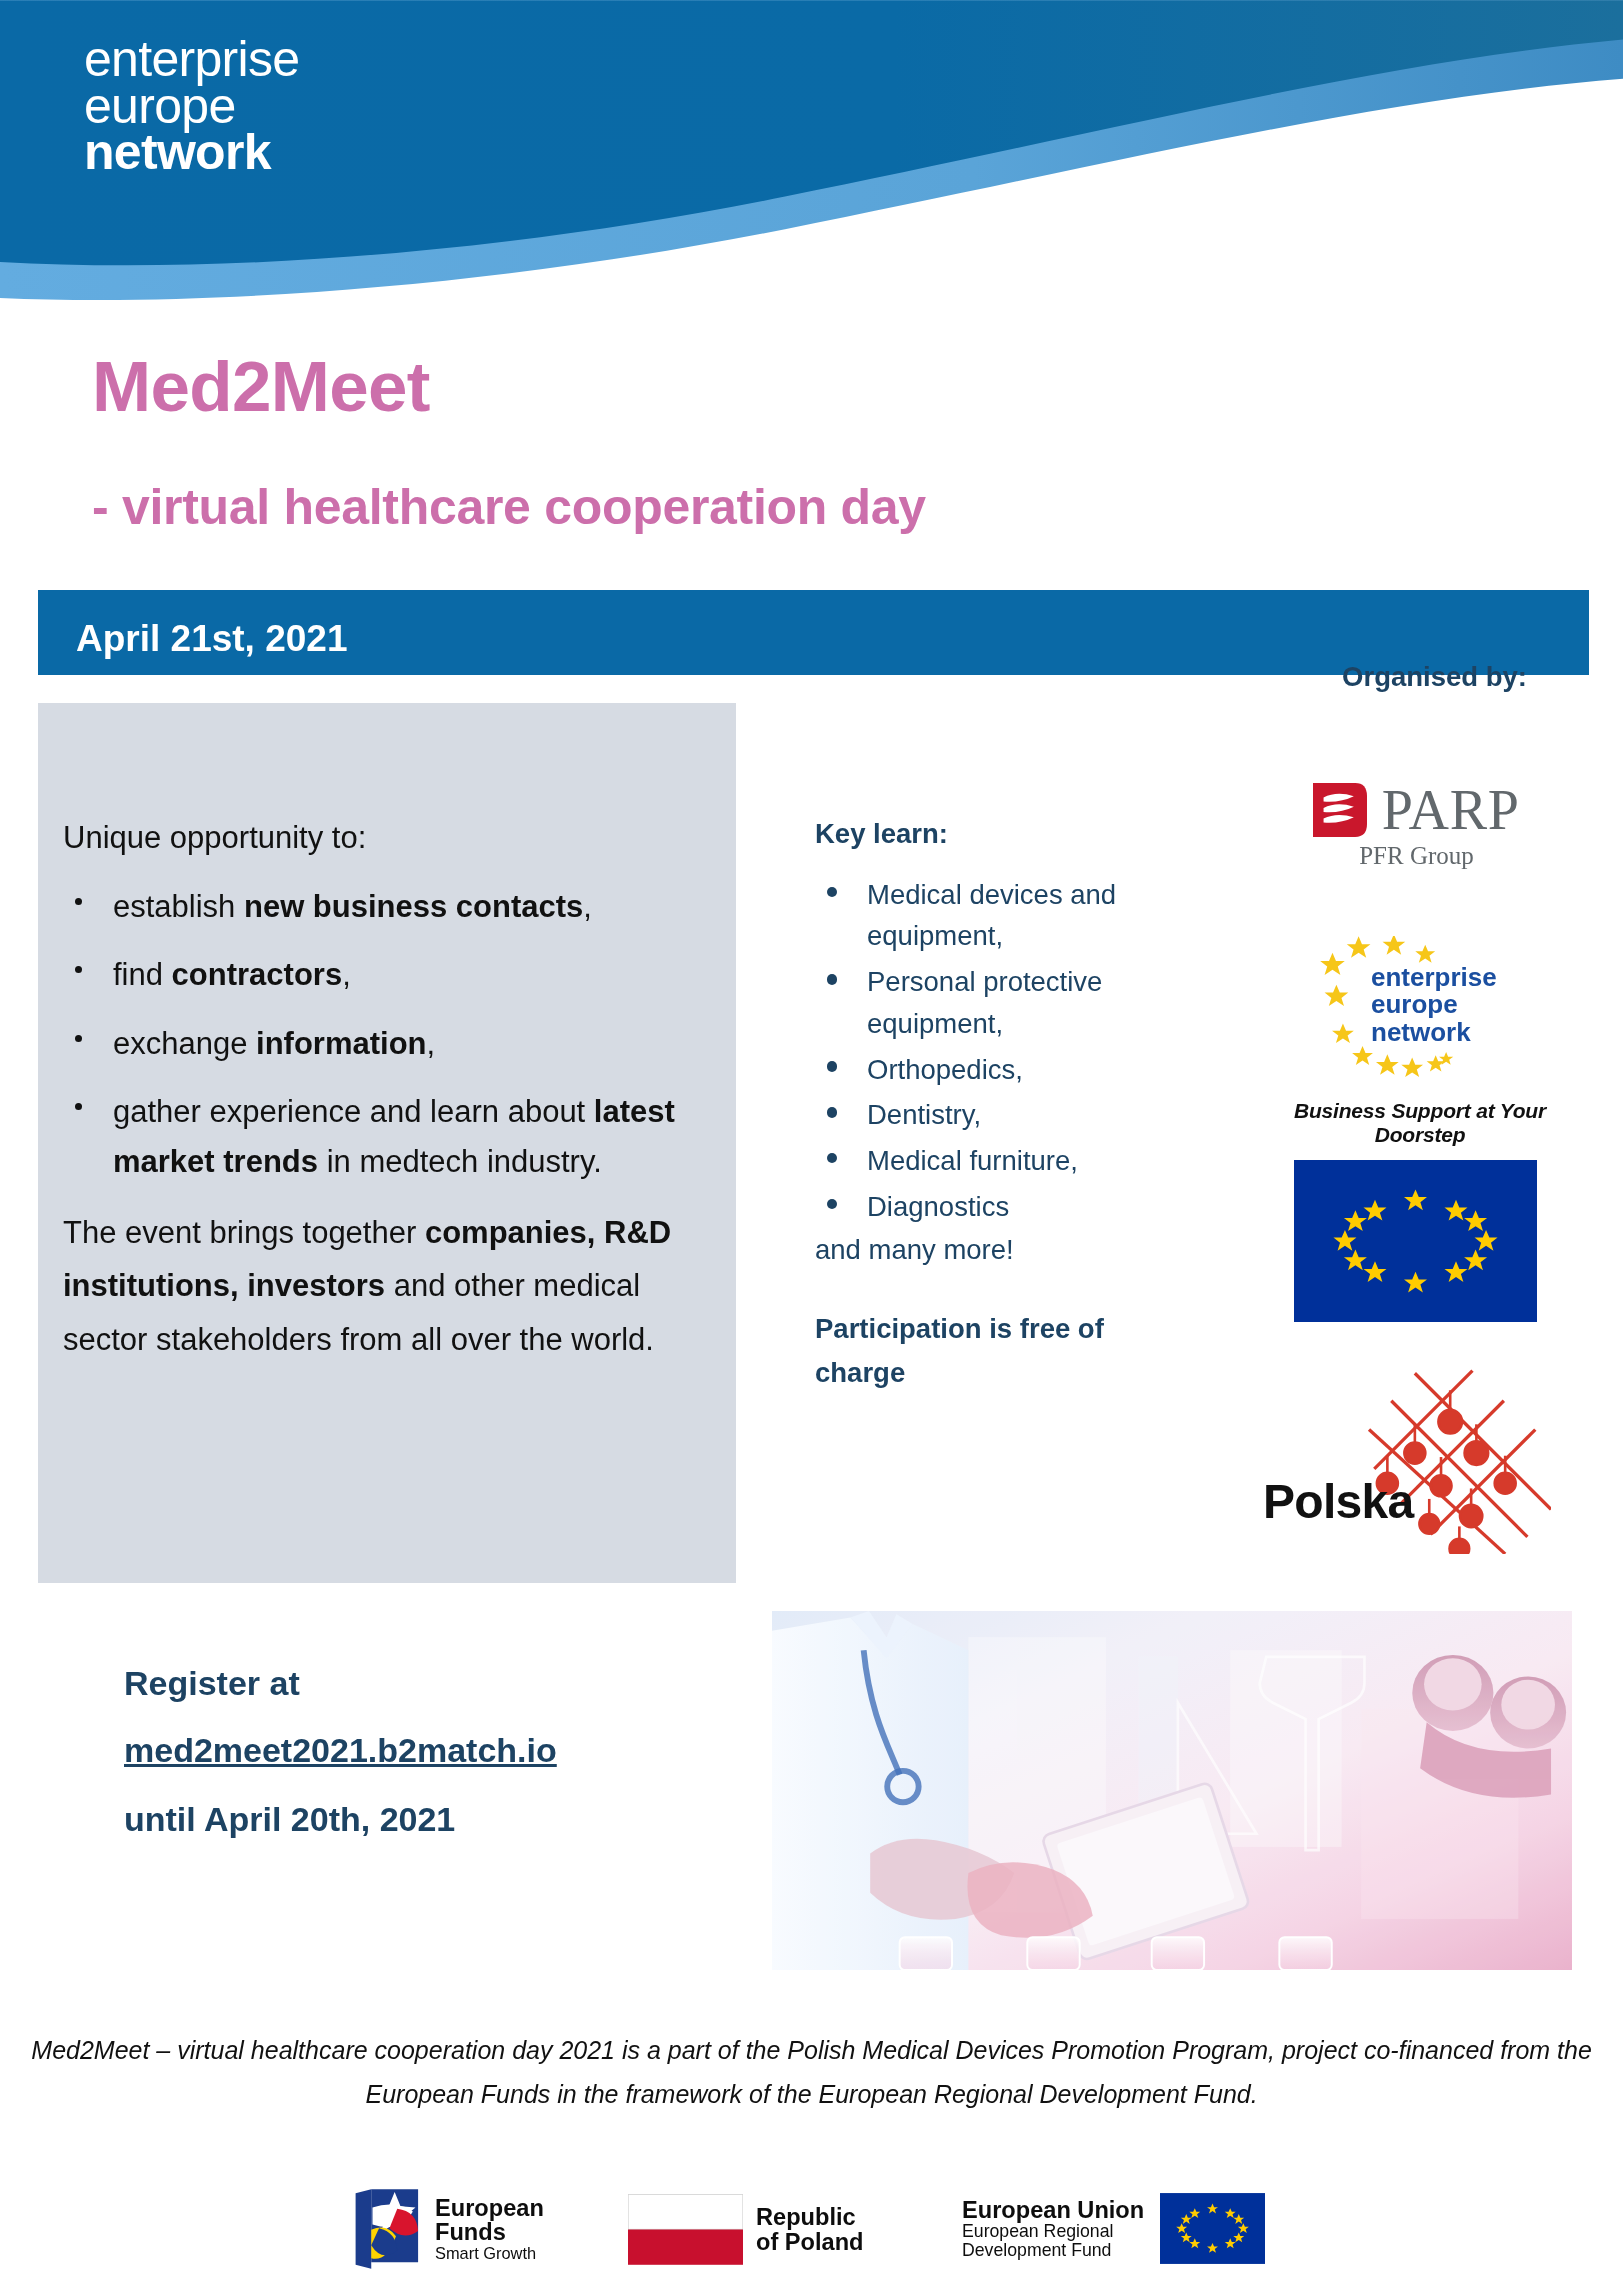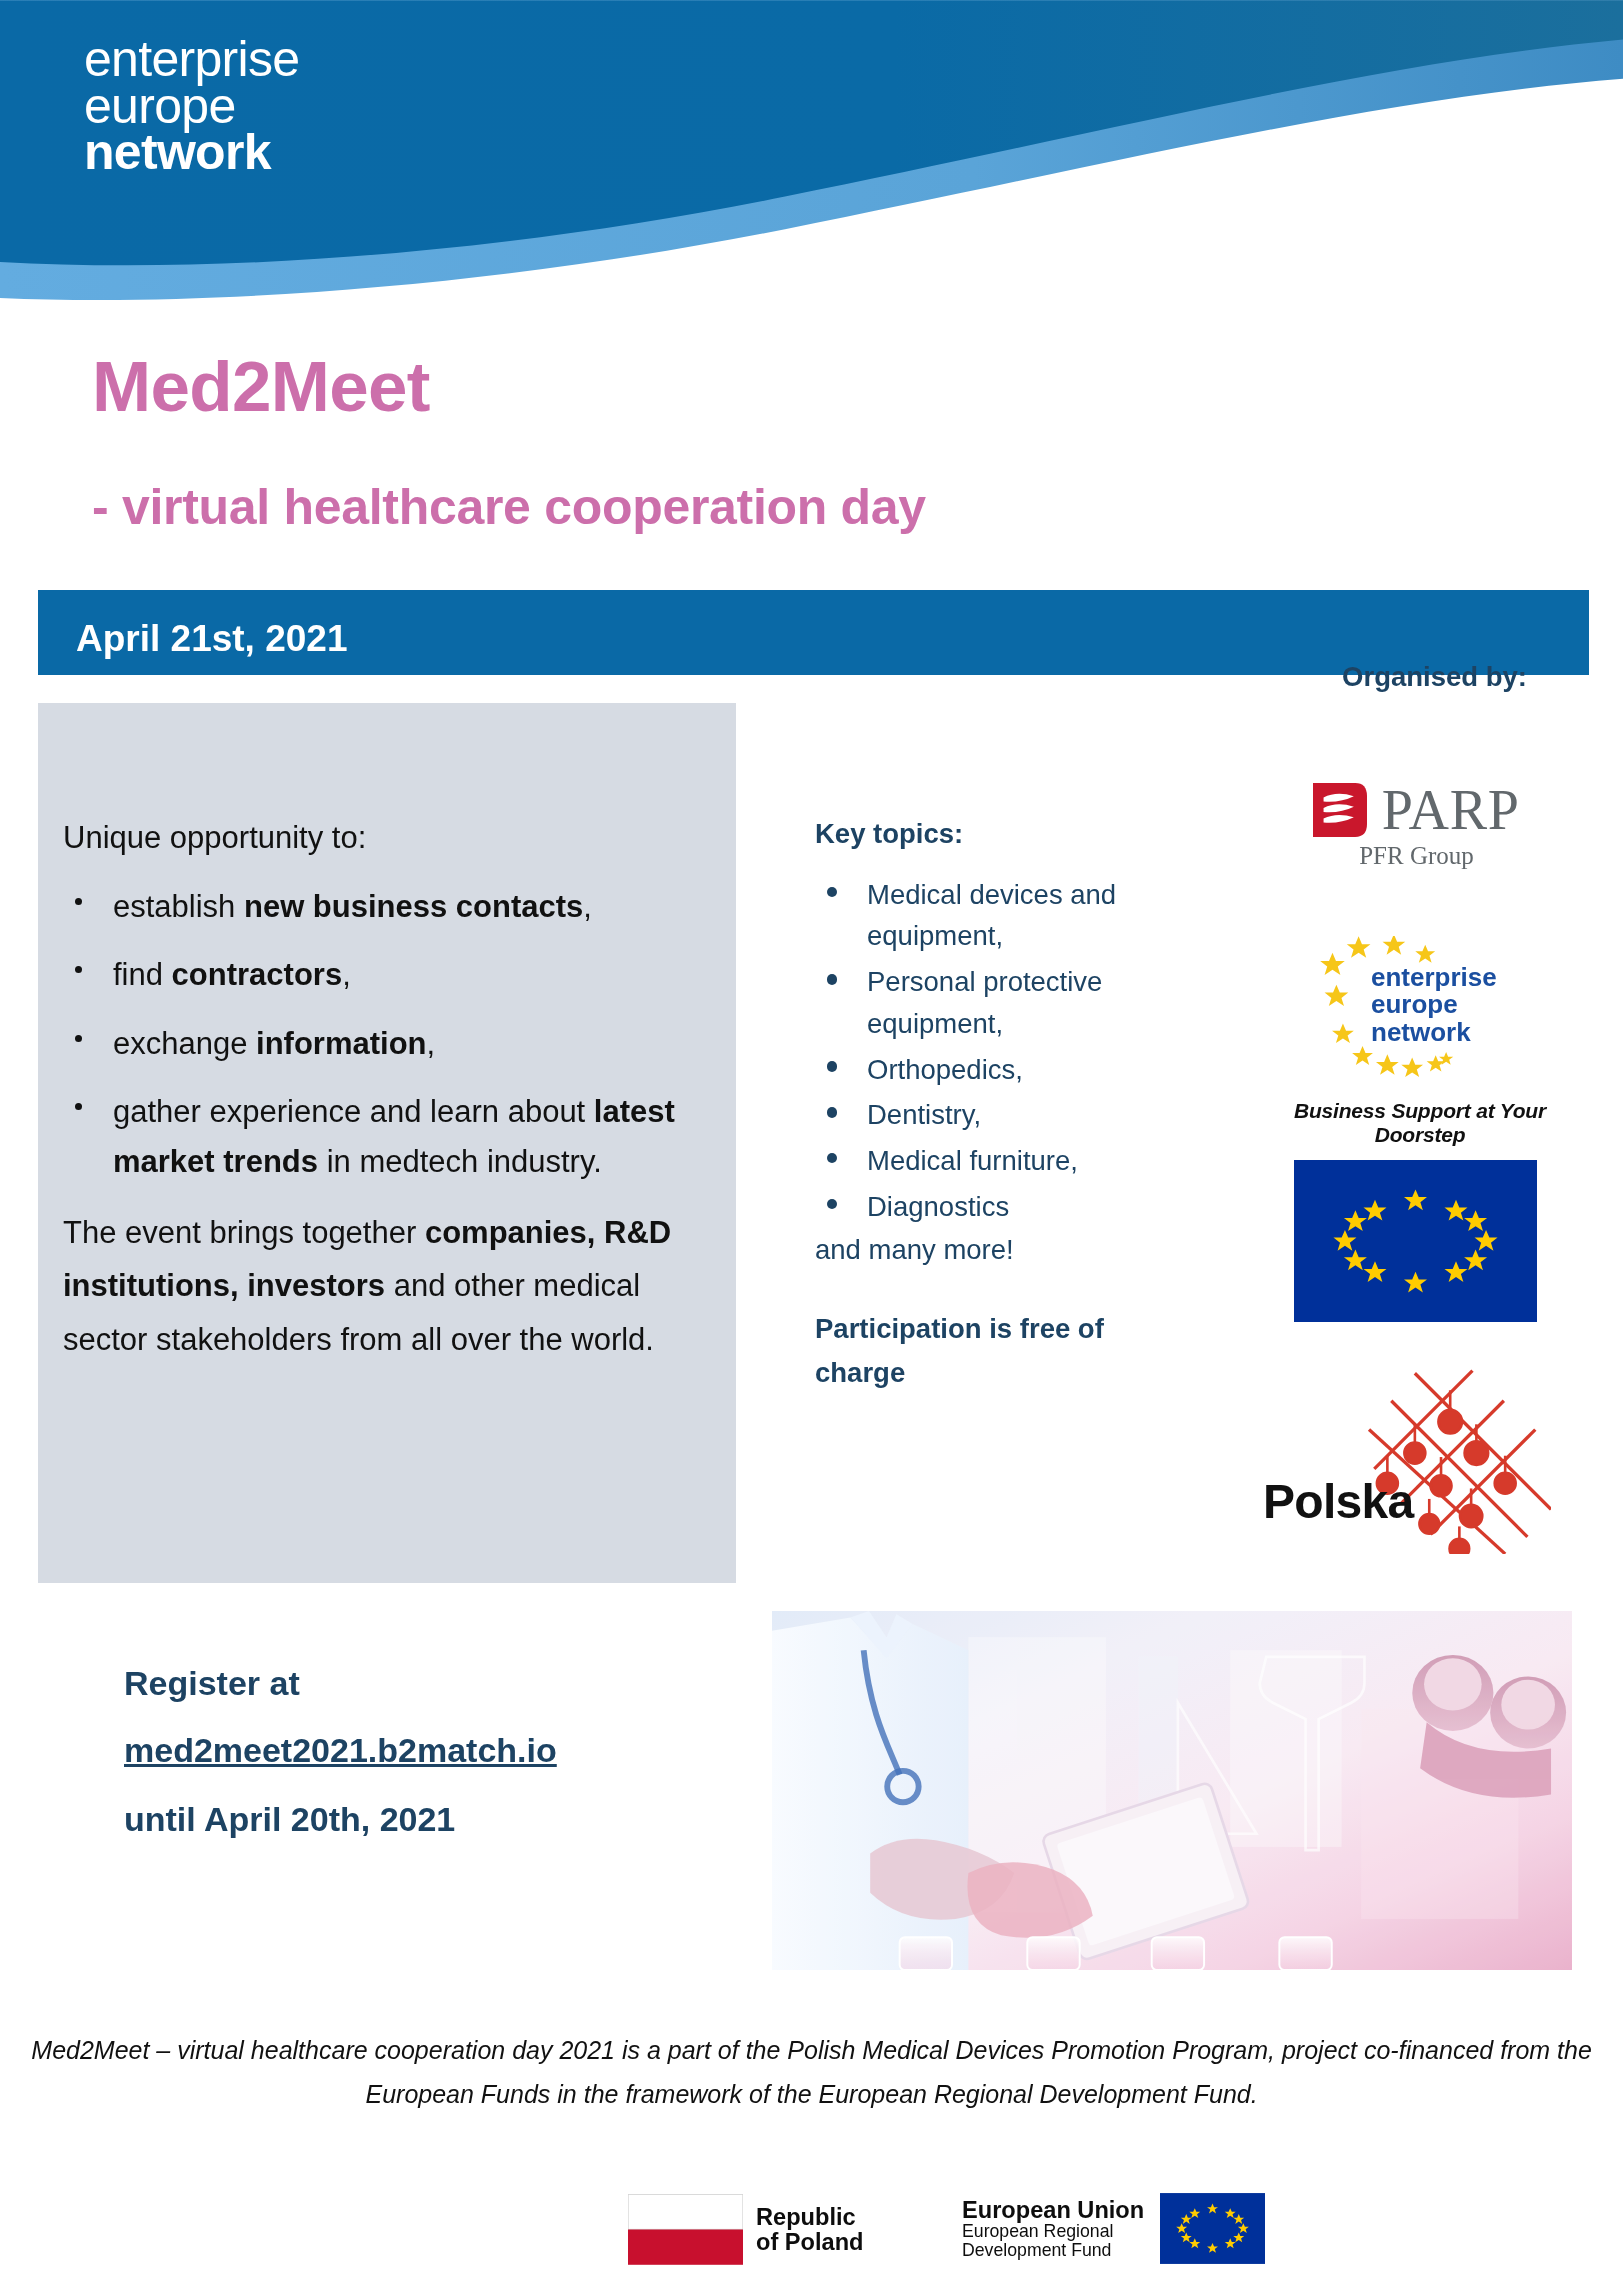--- a/index.html
+++ b/index.html
@@ -199,21 +199,21 @@
         <li><span class="bl"></span><span>establish </span><span class="b">new business contacts</span><span>,</span></li>
         <li><span class="bl"></span><span>find </span><span class="b">contractors</span><span>,</span></li>
         <li><span class="bl"></span><span>exchange </span><span class="b">information</span><span>,</span></li>
         <li><span class="bl"></span><span>gather experience and learn about </span><span class="b">latest market trends</span><span> in medtech industry.</span></li>
       </ul>
       <div class="gp-para"><span>The event brings together </span><span class="b">companies, R&amp;D institutions, investors</span><span> and other medical sector stakeholders from all over the world.</span></div>
     </div>
   </div>
 
   <div class="topics">
-    <div class="topics-head">Key topics:</div>
+    <div class="topics-head">Key learn:</div>
     <ul class="topics-list">
       <li><span class="bl"></span><span>Medical devices and equipment,</span></li>
       <li><span class="bl"></span><span>Personal protective equipment,</span></li>
       <li><span class="bl"></span><span>Orthopedics,</span></li>
       <li><span class="bl"></span><span>Dentistry,</span></li>
       <li><span class="bl"></span><span>Medical furniture,</span></li>
       <li><span class="bl"></span><span>Diagnostics</span></li>
     </ul>
     <div class="topics-more">and many more!</div>
     <div class="topics-free">
@@ -442,20 +442,36 @@
     </svg>
   </div>
 
   <div class="foot-note">
     <span>Med2Meet – virtual healthcare cooperation day 2021 is a part of the Polish Medical Devices Promotion Program, project</span>
     <span>co-financed from the European Funds in the framework of the European Regional Development Fund.</span>
   </div>
 
   <div class="foot-logos">
 
+    <div class="fl-item" style="left:0px; top:0px;">
+      <svg width="69" height="80" viewBox="0 0 106 122">
+        <path d="M4,6 L28,0 L28,122 L4,116 Z" fill="#1b3c8c"></path>
+        <path d="M28,0 H100 V112 H28 Z" fill="#1b3c8c"></path>
+        <path d="M30,28 q34,-12 62,6 q-20,34 -62,20 Z" fill="#ffffff"></path>
+        <path d="M64,4 l9,22 23,2 -18,15 7,23 -21,-13 -21,13 7,-23 -18,-15 23,-2 Z" fill="#ffffff"></path>
+        <path d="M68,30 q30,4 32,34 q-22,16 -44,-4 Z" fill="#d8142d"></path>
+        <path d="M28,62 q24,-10 38,10 q-14,40 -38,34 Z" fill="#ffd400"></path>
+        <path d="M40,60 q26,6 28,34 q-24,18 -40,-8 Z" fill="#1b3c8c"></path>
+      </svg>
+      <div class="fl-text">
+        <div class="fl-t1">European</div>
+        <div class="fl-t1">Funds</div>
+        <div class="fl-t3">Smart Growth</div>
+      </div>
+    </div>
 
     <div class="fl-item" style="left:275px; top:5.2px;">
       <svg width="115" height="71" viewBox="0 0 176 108">
         <rect x="0" y="0" width="176" height="54" fill="#ffffff" stroke="#d5d5d5" stroke-width="2"></rect>
         <rect x="0" y="54" width="176" height="54" fill="#c8102e"></rect>
       </svg>
       <div class="fl-text">
         <div class="fl-t1">Republic</div>
         <div class="fl-t1">of Poland</div>
       </div>

